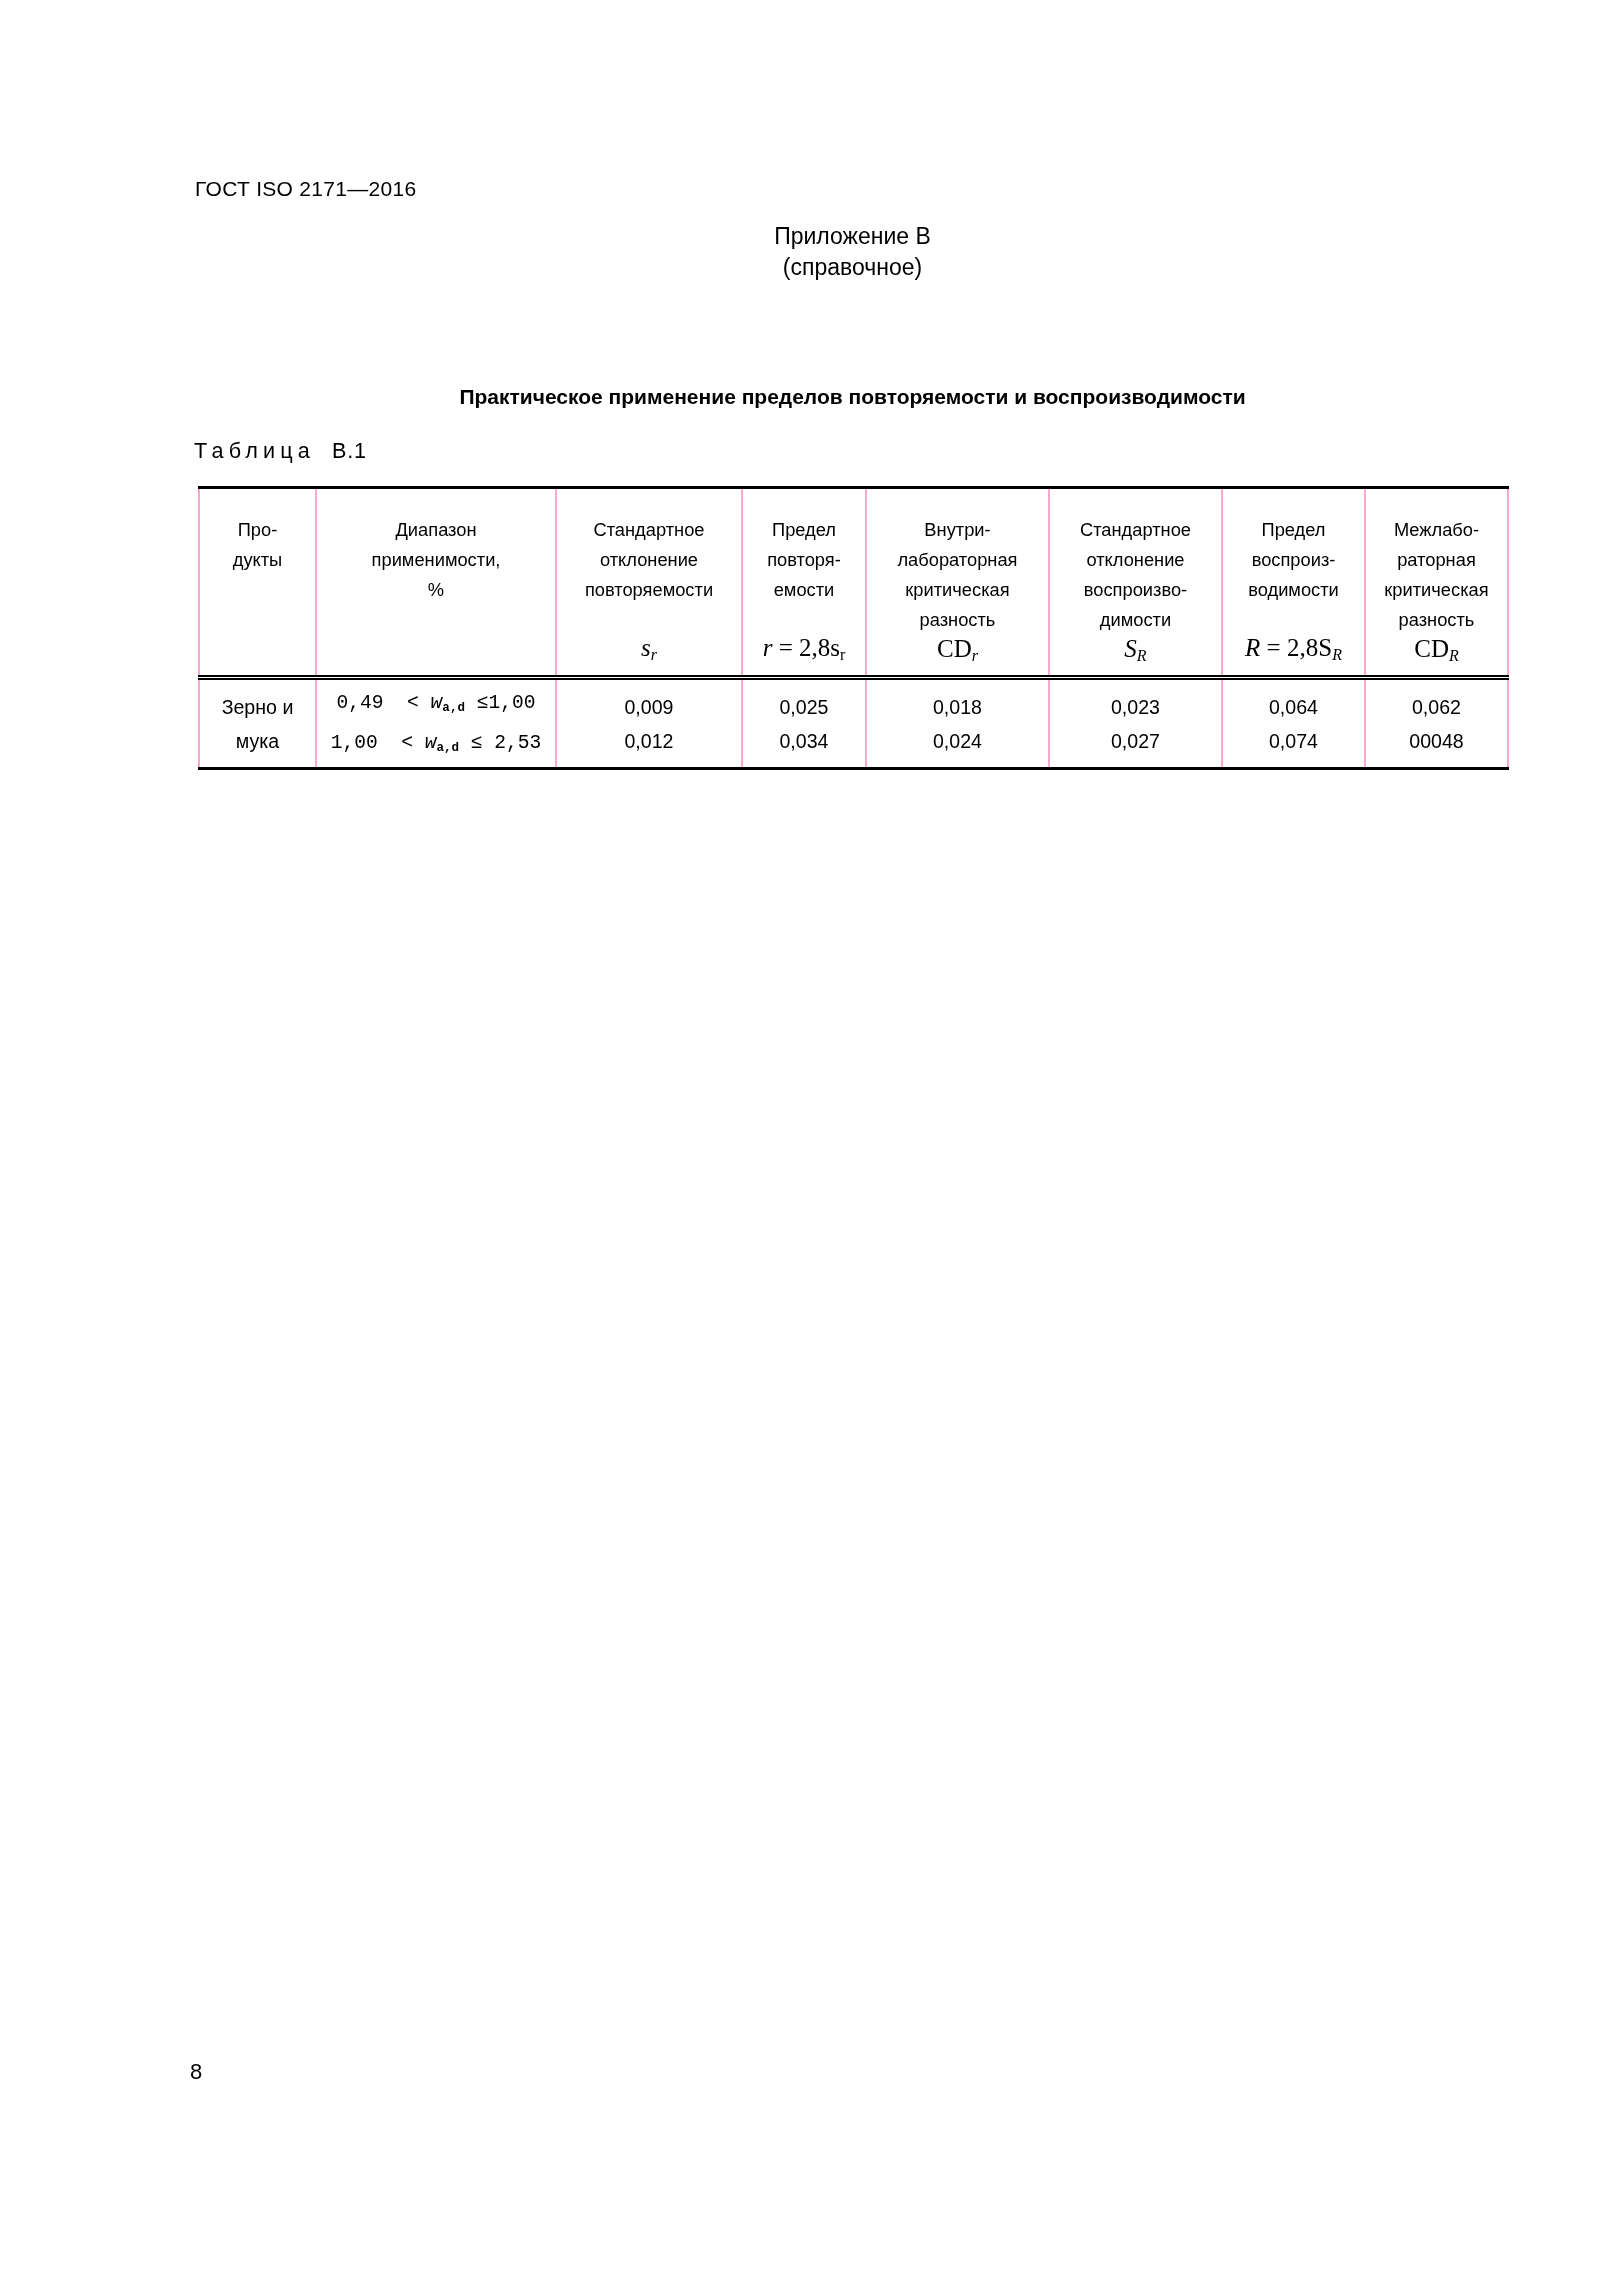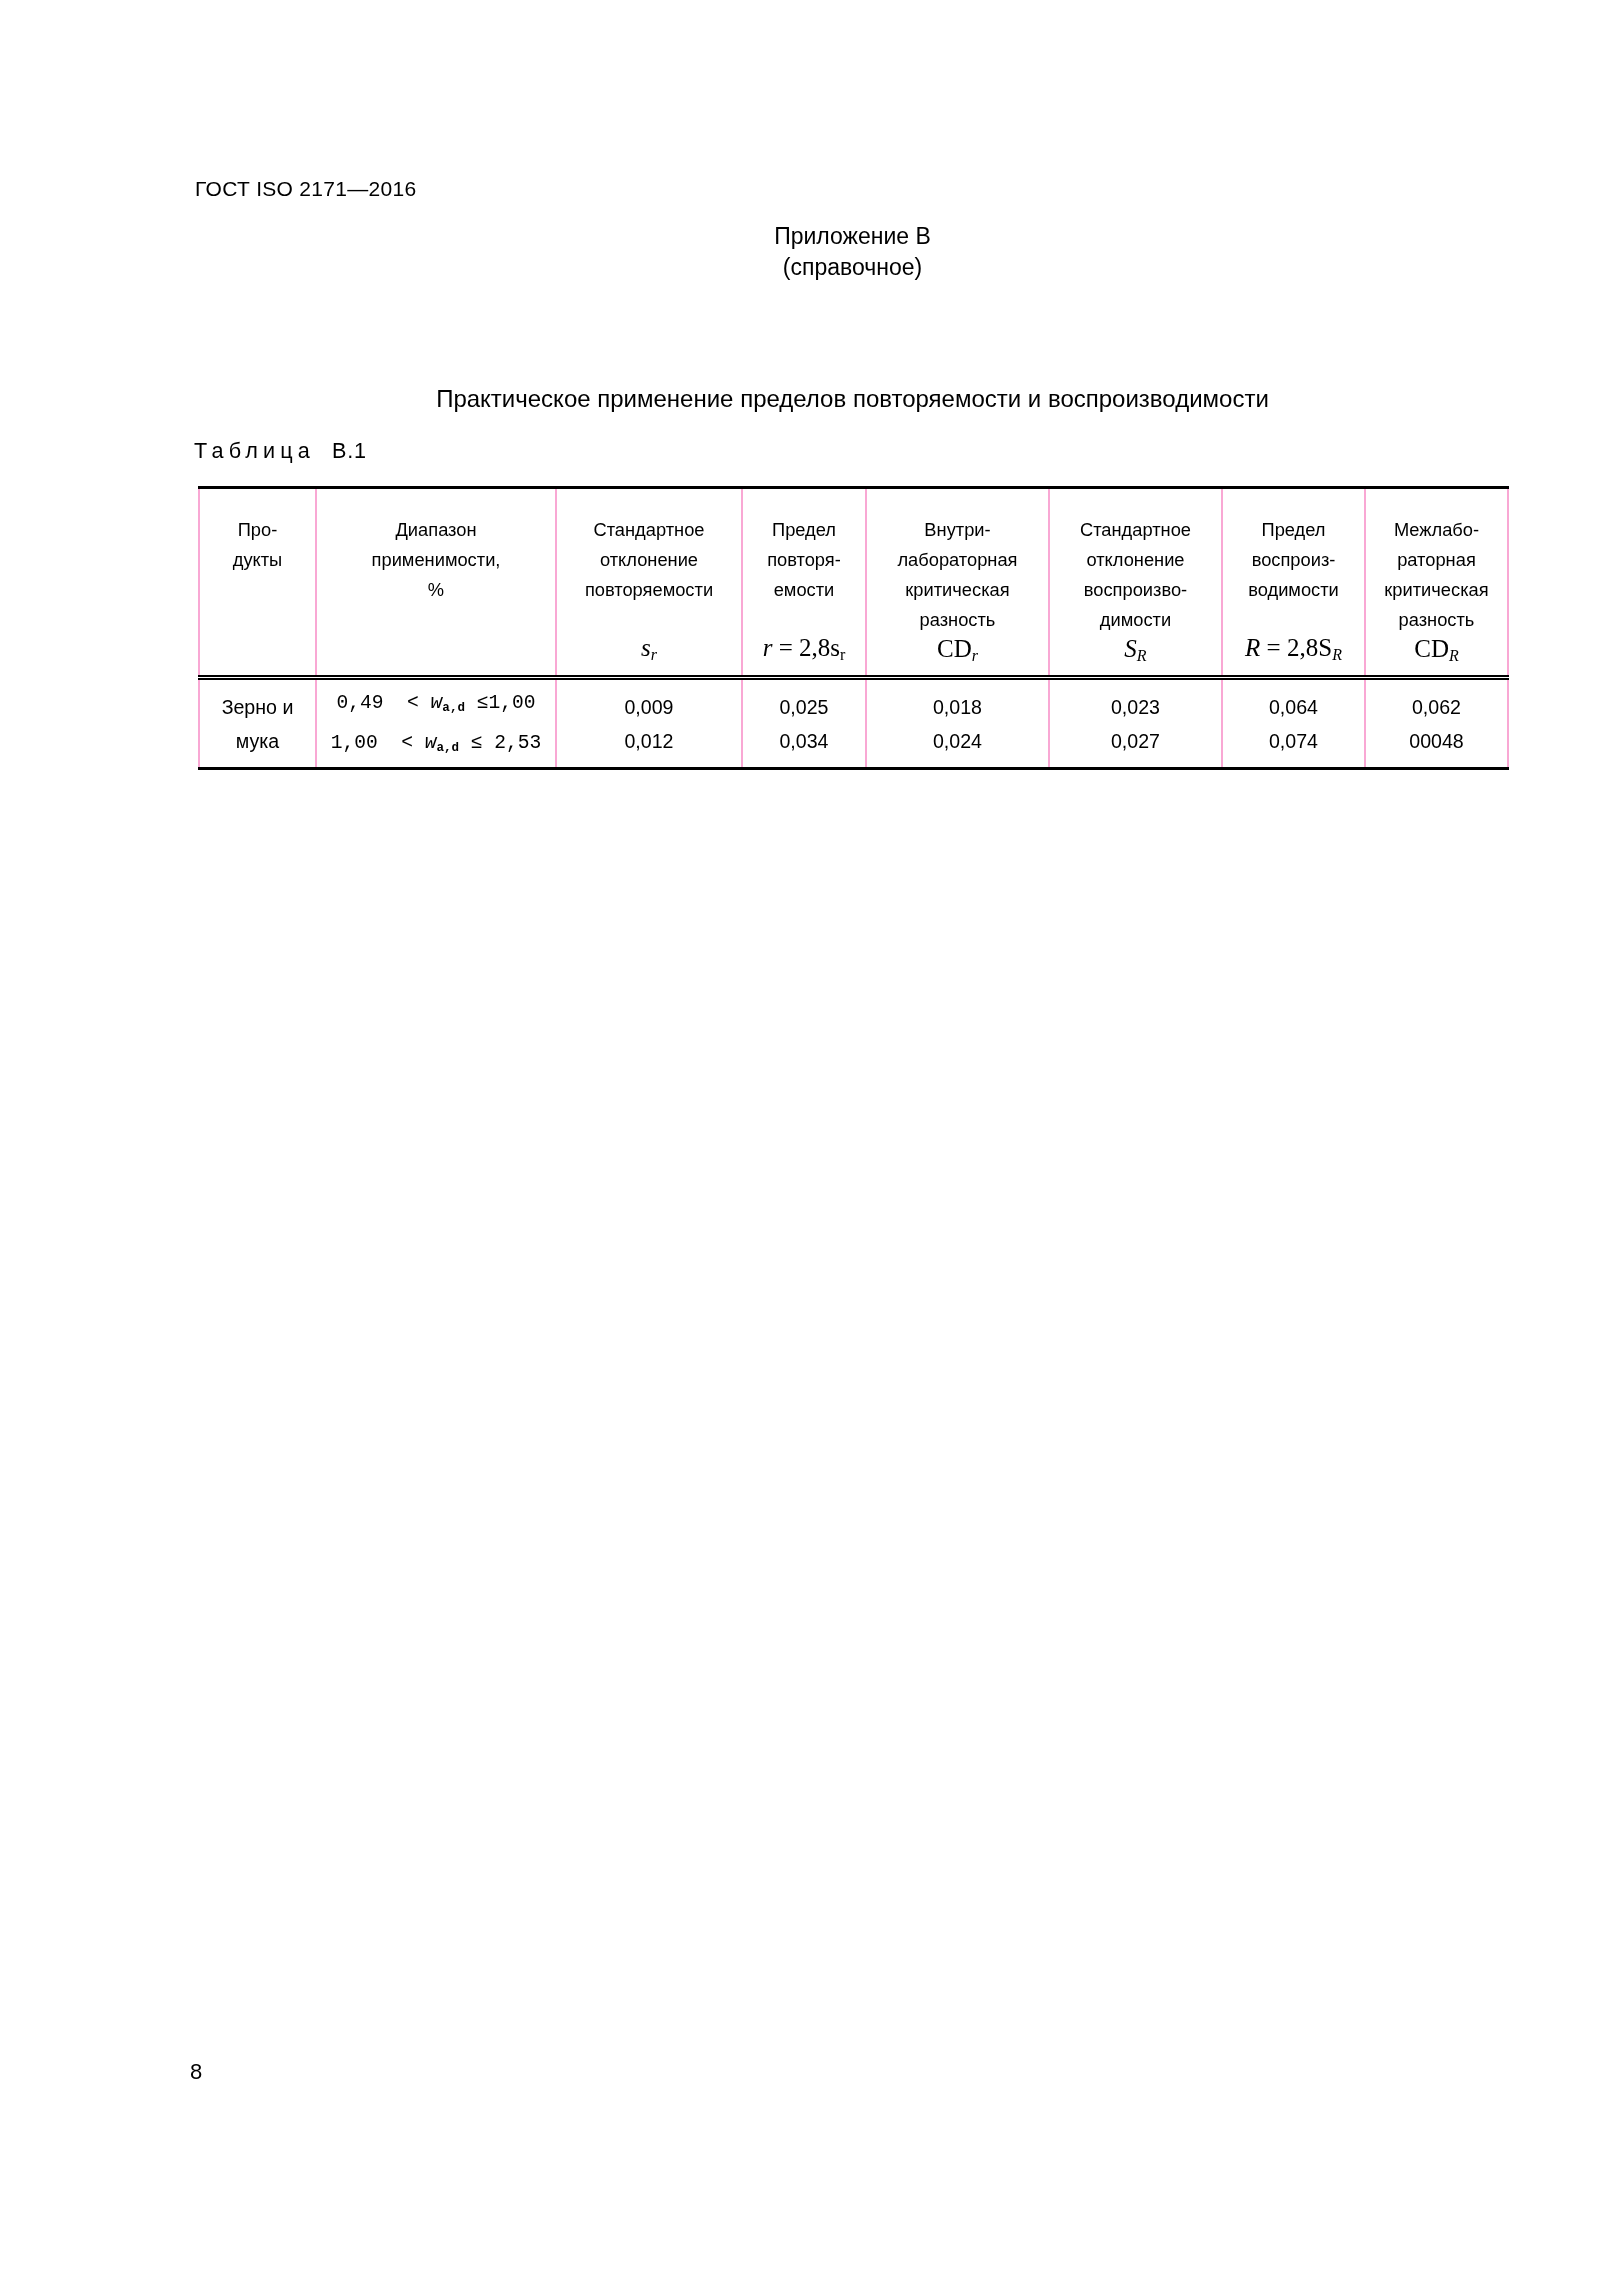--- a/index.html
+++ b/index.html
@@ -21,21 +21,21 @@
     letter-spacing: 0.3px;
     margin-top: 32px;
   }
   .content-center {
     position: absolute;
     left: 198px;
     width: 1309px;
     text-align: center;
   }
   .appendix { top: 221px; font-weight: normal; font-size: 23px; line-height: 31px; }
-  .sec-title { top: 385px; font-weight: normal; font-size: 24px; }
+  .sec-title { top: 385px; font-weight: bold; font-size: 21px; }
   .tbl-caption {
     position: absolute;
     left: 194px;
     top: 438px;
     font-size: 21.6px;
   }
   .tbl-caption .cap-word { letter-spacing: 5.2px; text-align: right; }
   .tbl-caption .cap-num { margin-left: 17px; letter-spacing: 0.7px; }
   .tbl-wrap {
     position: absolute;

